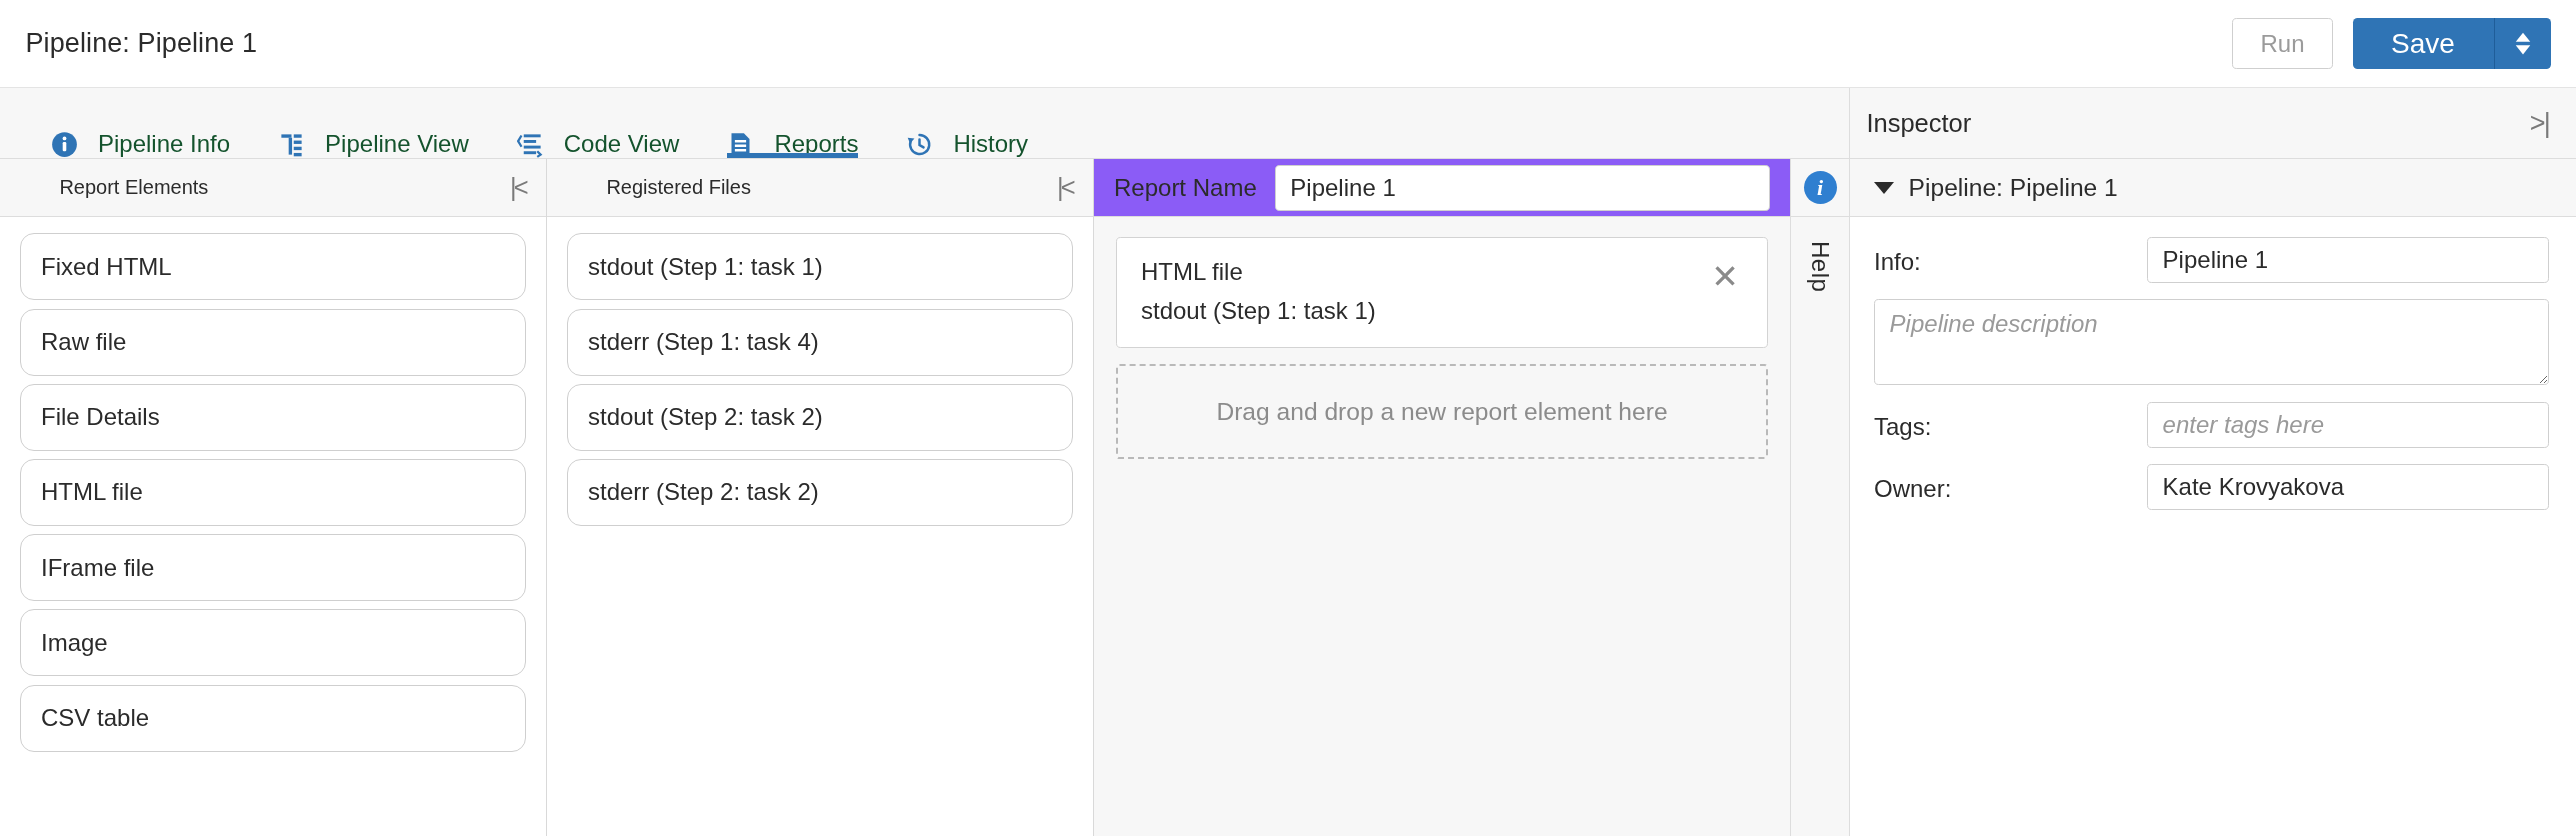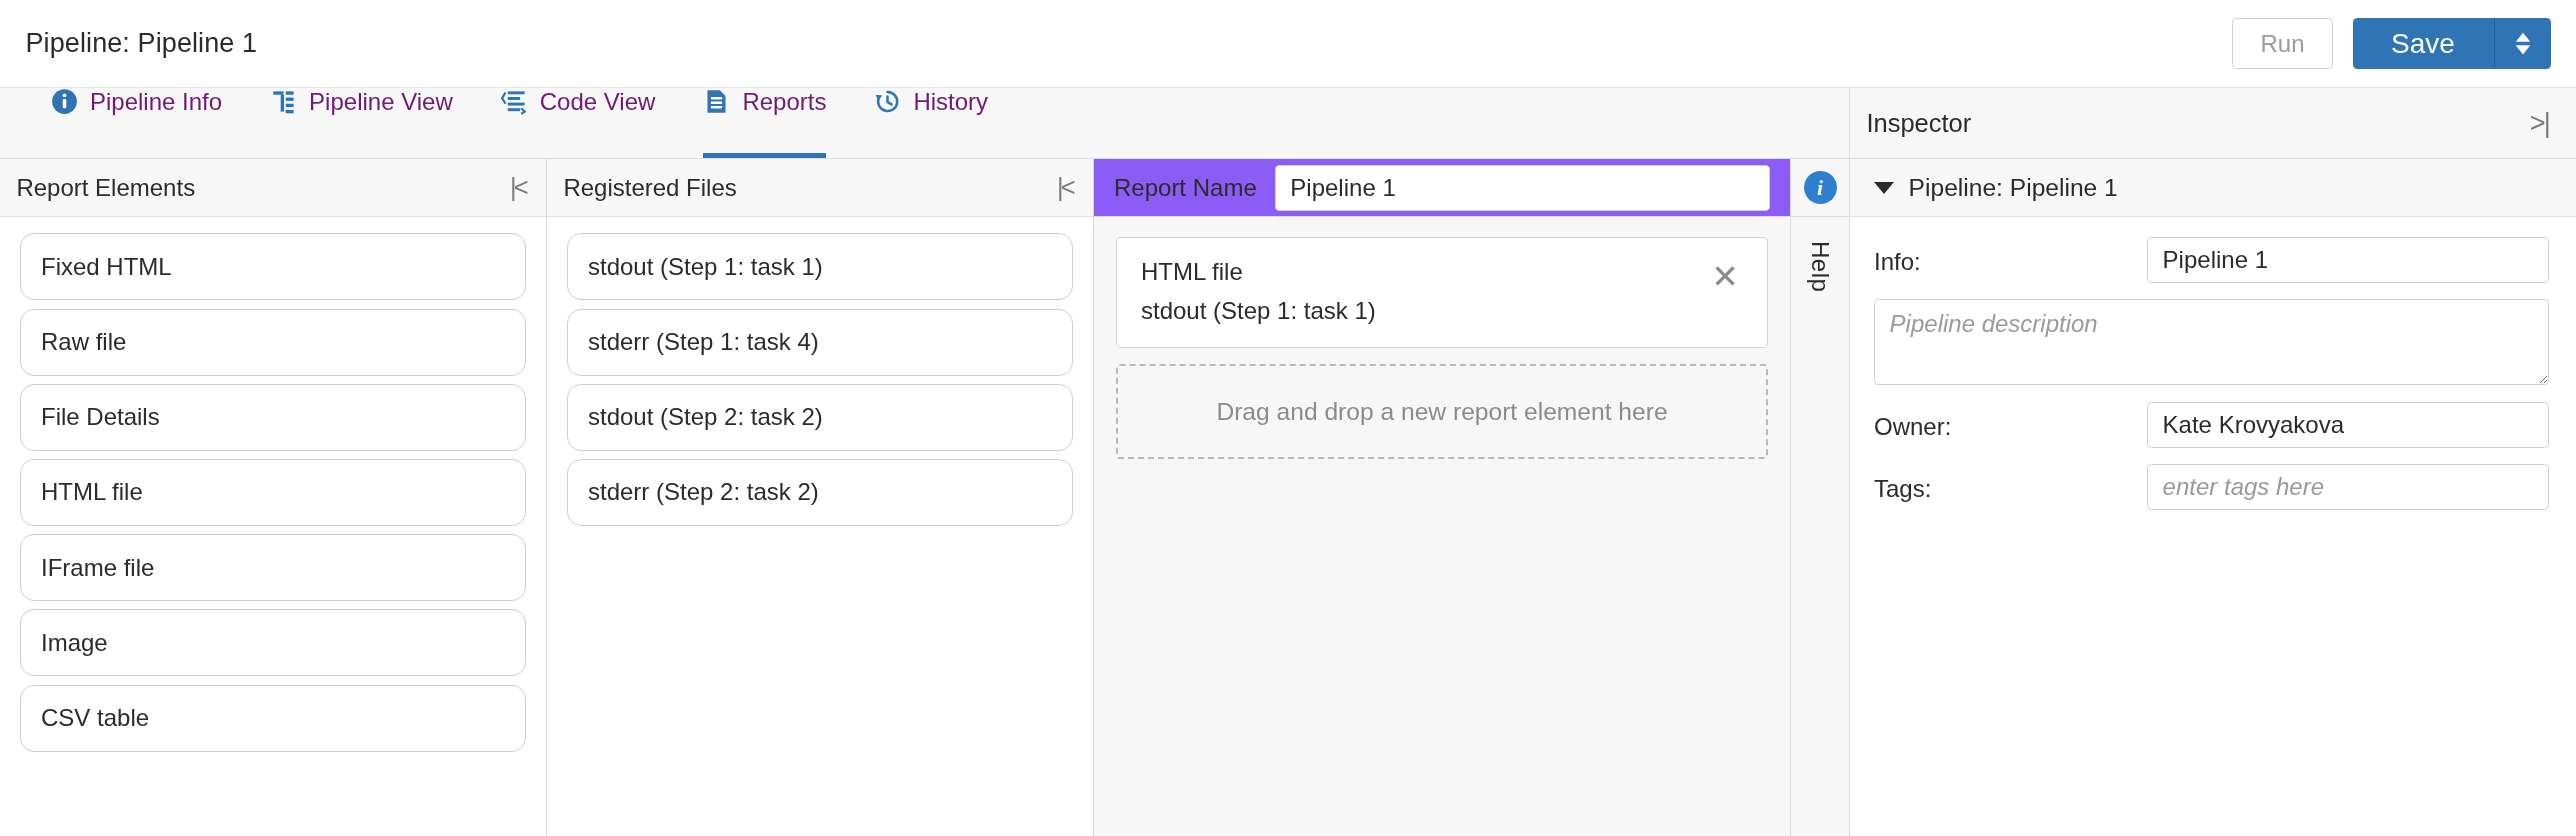--- a/index.html
+++ b/index.html
@@ -81,24 +81,24 @@
   }
   .tabs-left {
     display: flex;
     align-items: stretch;
     flex: 0 0 1850px;
     padding-left: 27px;
     border-right: 1.8px solid #dddddd;
   }
   .tab {
     display: flex;
-    align-items: flex-start;
-    gap: 12px;
+    align-items: flex-end;
+    gap: 20px;
     padding: 0 24px;
-    color: #701a75;
+    color: #14532d;
     font-size: 24px;
     cursor: pointer;
     position: relative;
     background: transparent;
     border: none;
     font-family: "Liberation Sans", sans-serif;
     white-space: nowrap;
   }
   .tab.active::after {
     content: "";
@@ -143,22 +143,23 @@
   .panel-head {
     height: 58px;
     background: #f7f7f7;
     border-bottom: 1.8px solid #dddddd;
     display: flex;
     align-items: center;
     padding: 0 20px 0 16.4px;
     flex: 0 0 auto;
   }
   .panel-head-title {
-    font-size: 24px;
-    color: #2b2b2b;
+    font-size: 20px;
+    color: #2b2b2b;
+    margin-left: 43px;
   }
   .panel-collapse {
     margin-left: auto;
     color: #7a7a7a;
     font-size: 25.5px;
     line-height: 1;
     cursor: pointer;
     letter-spacing: -2.7px;
     display: flex;
     align-items: center;
@@ -508,26 +509,26 @@
       <div class="insp-row">
         <div class="insp-label">Info:</div>
         <input class="insp-field" type="text" value="Pipeline 1" style="">
       </div>
 
       <div class="insp-row desc">
         <textarea class="insp-field" placeholder="Pipeline description" style=""></textarea>
       </div>
 
       <div class="insp-row">
+        <div class="insp-label">Tags:</div>
+        <input class="insp-field" type="text" placeholder="enter tags here" style="">
+      </div>
+
+      <div class="insp-row">
         <div class="insp-label">Owner:</div>
         <input class="insp-field" type="text" value="Kate Krovyakova" style="">
       </div>
 
-      <div class="insp-row">
-        <div class="insp-label">Tags:</div>
-        <input class="insp-field" type="text" placeholder="enter tags here" style="">
-      </div>
-
     </div>
   </div>
 
 </div>
 
 
 </body></html>

